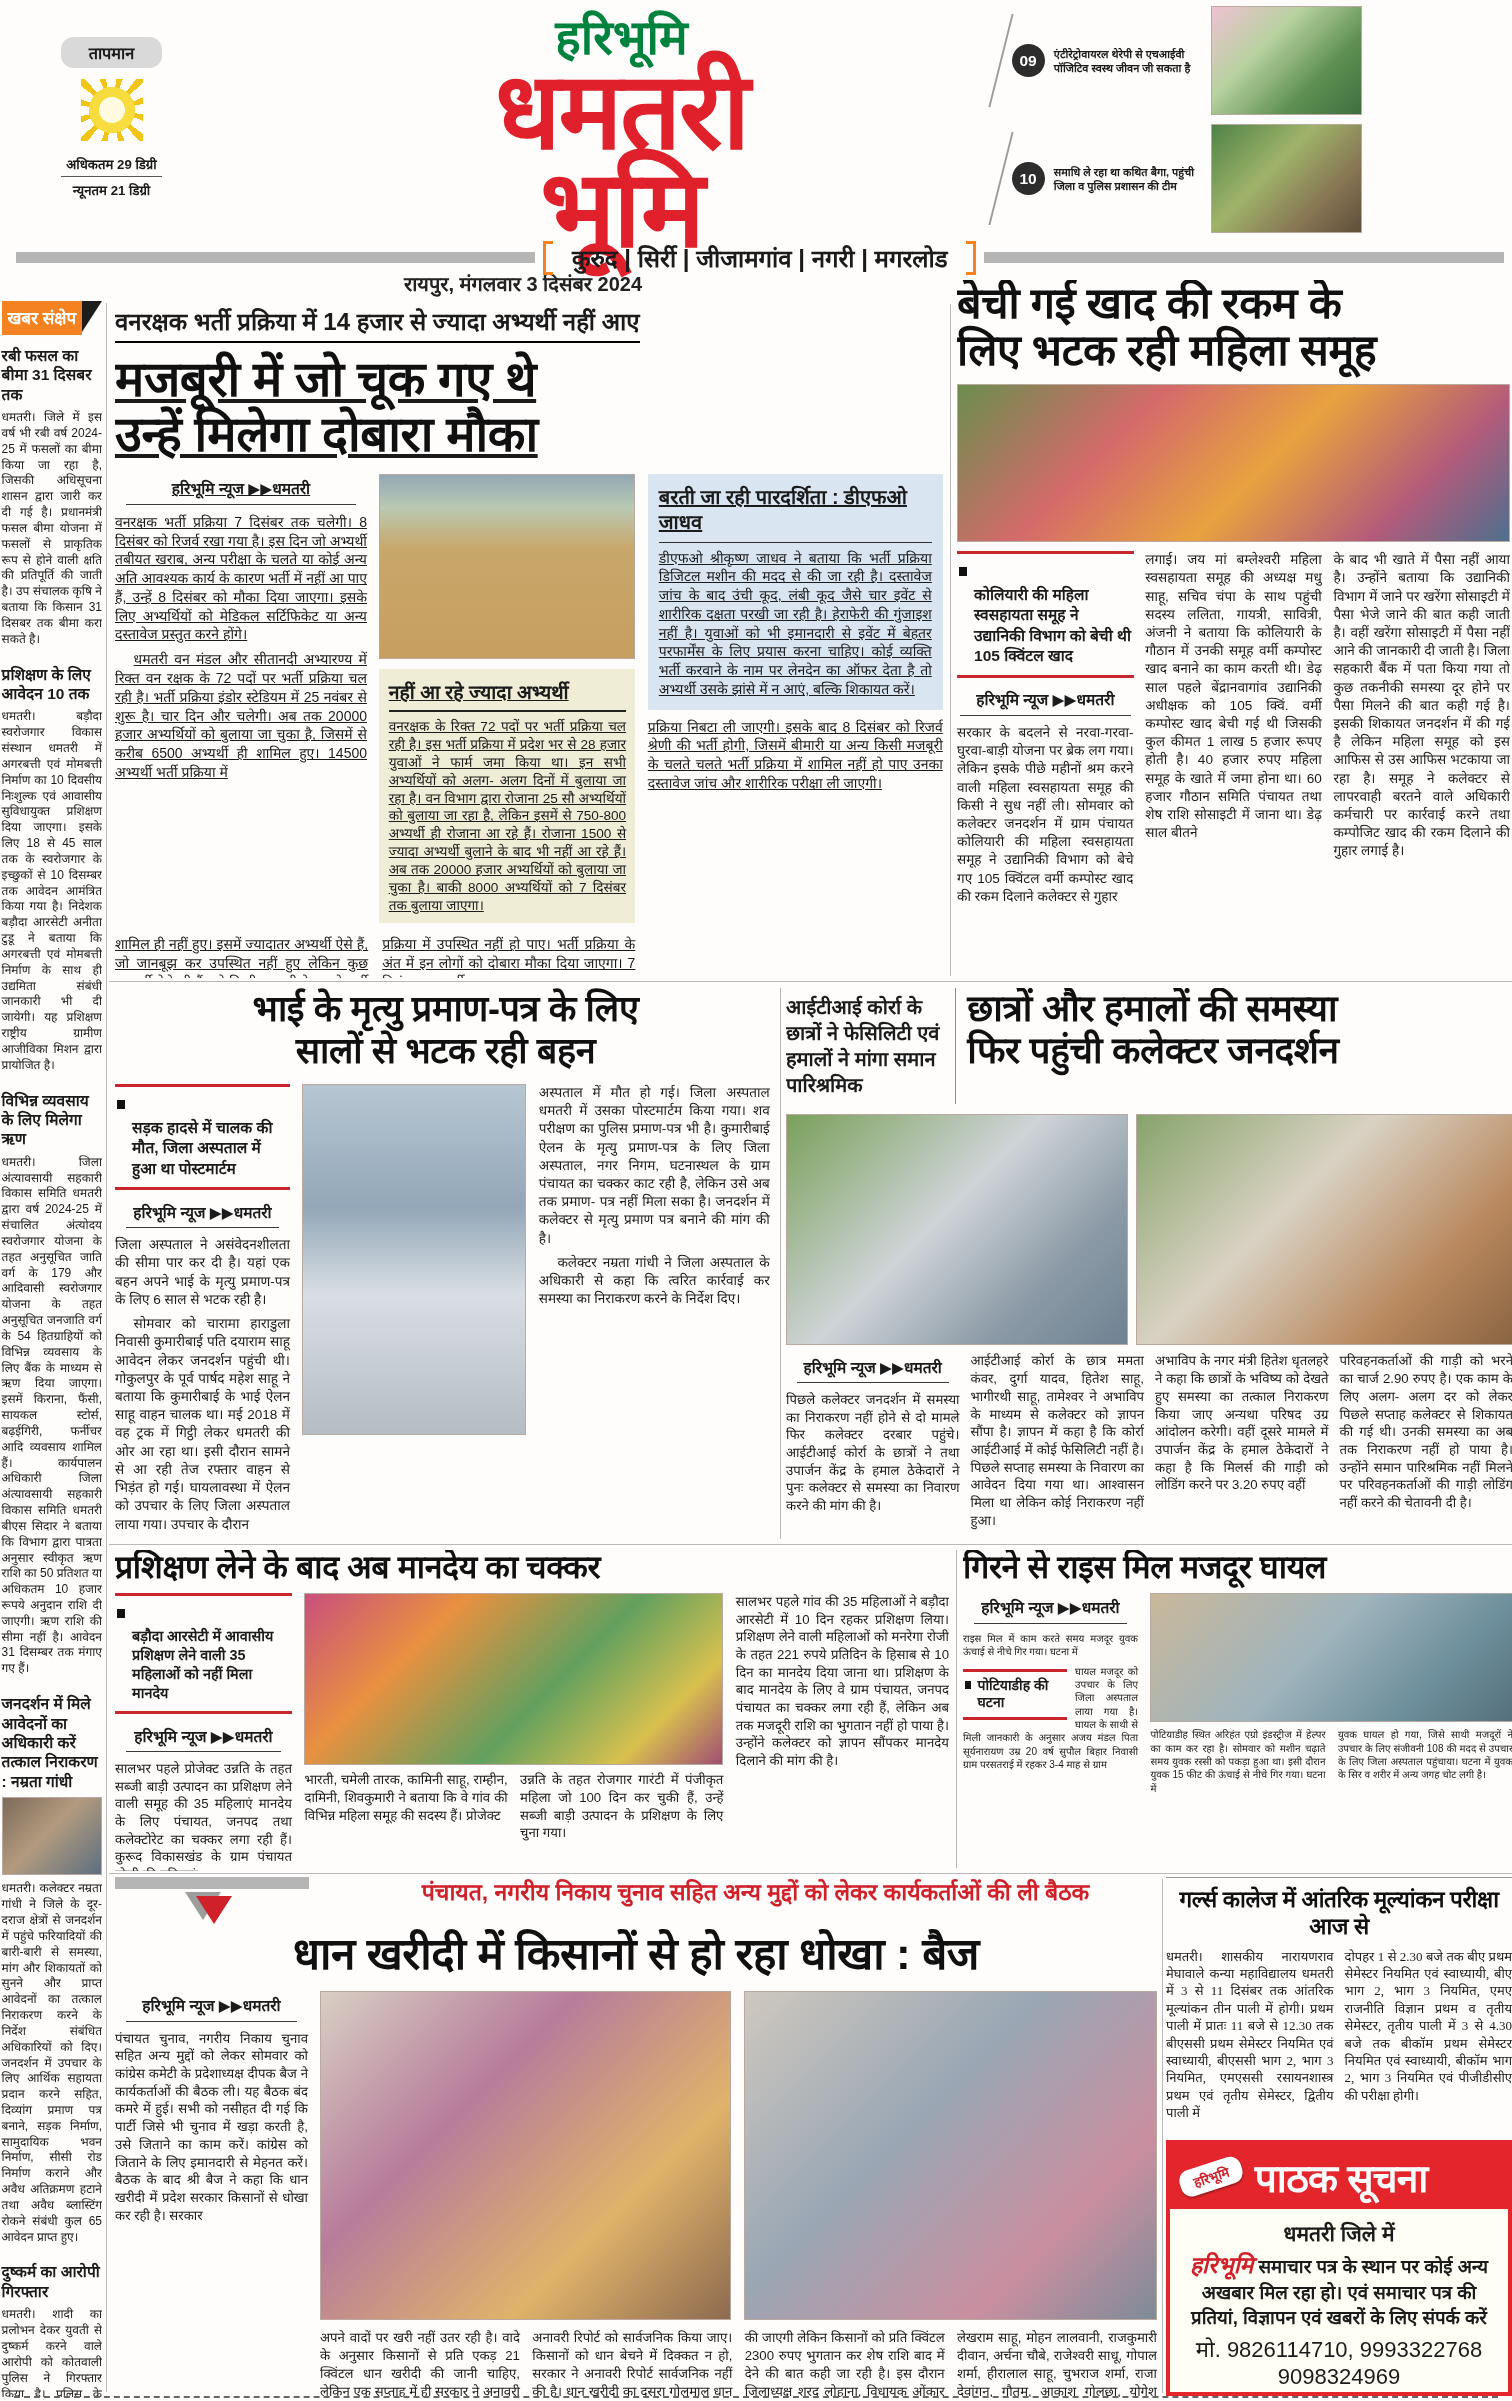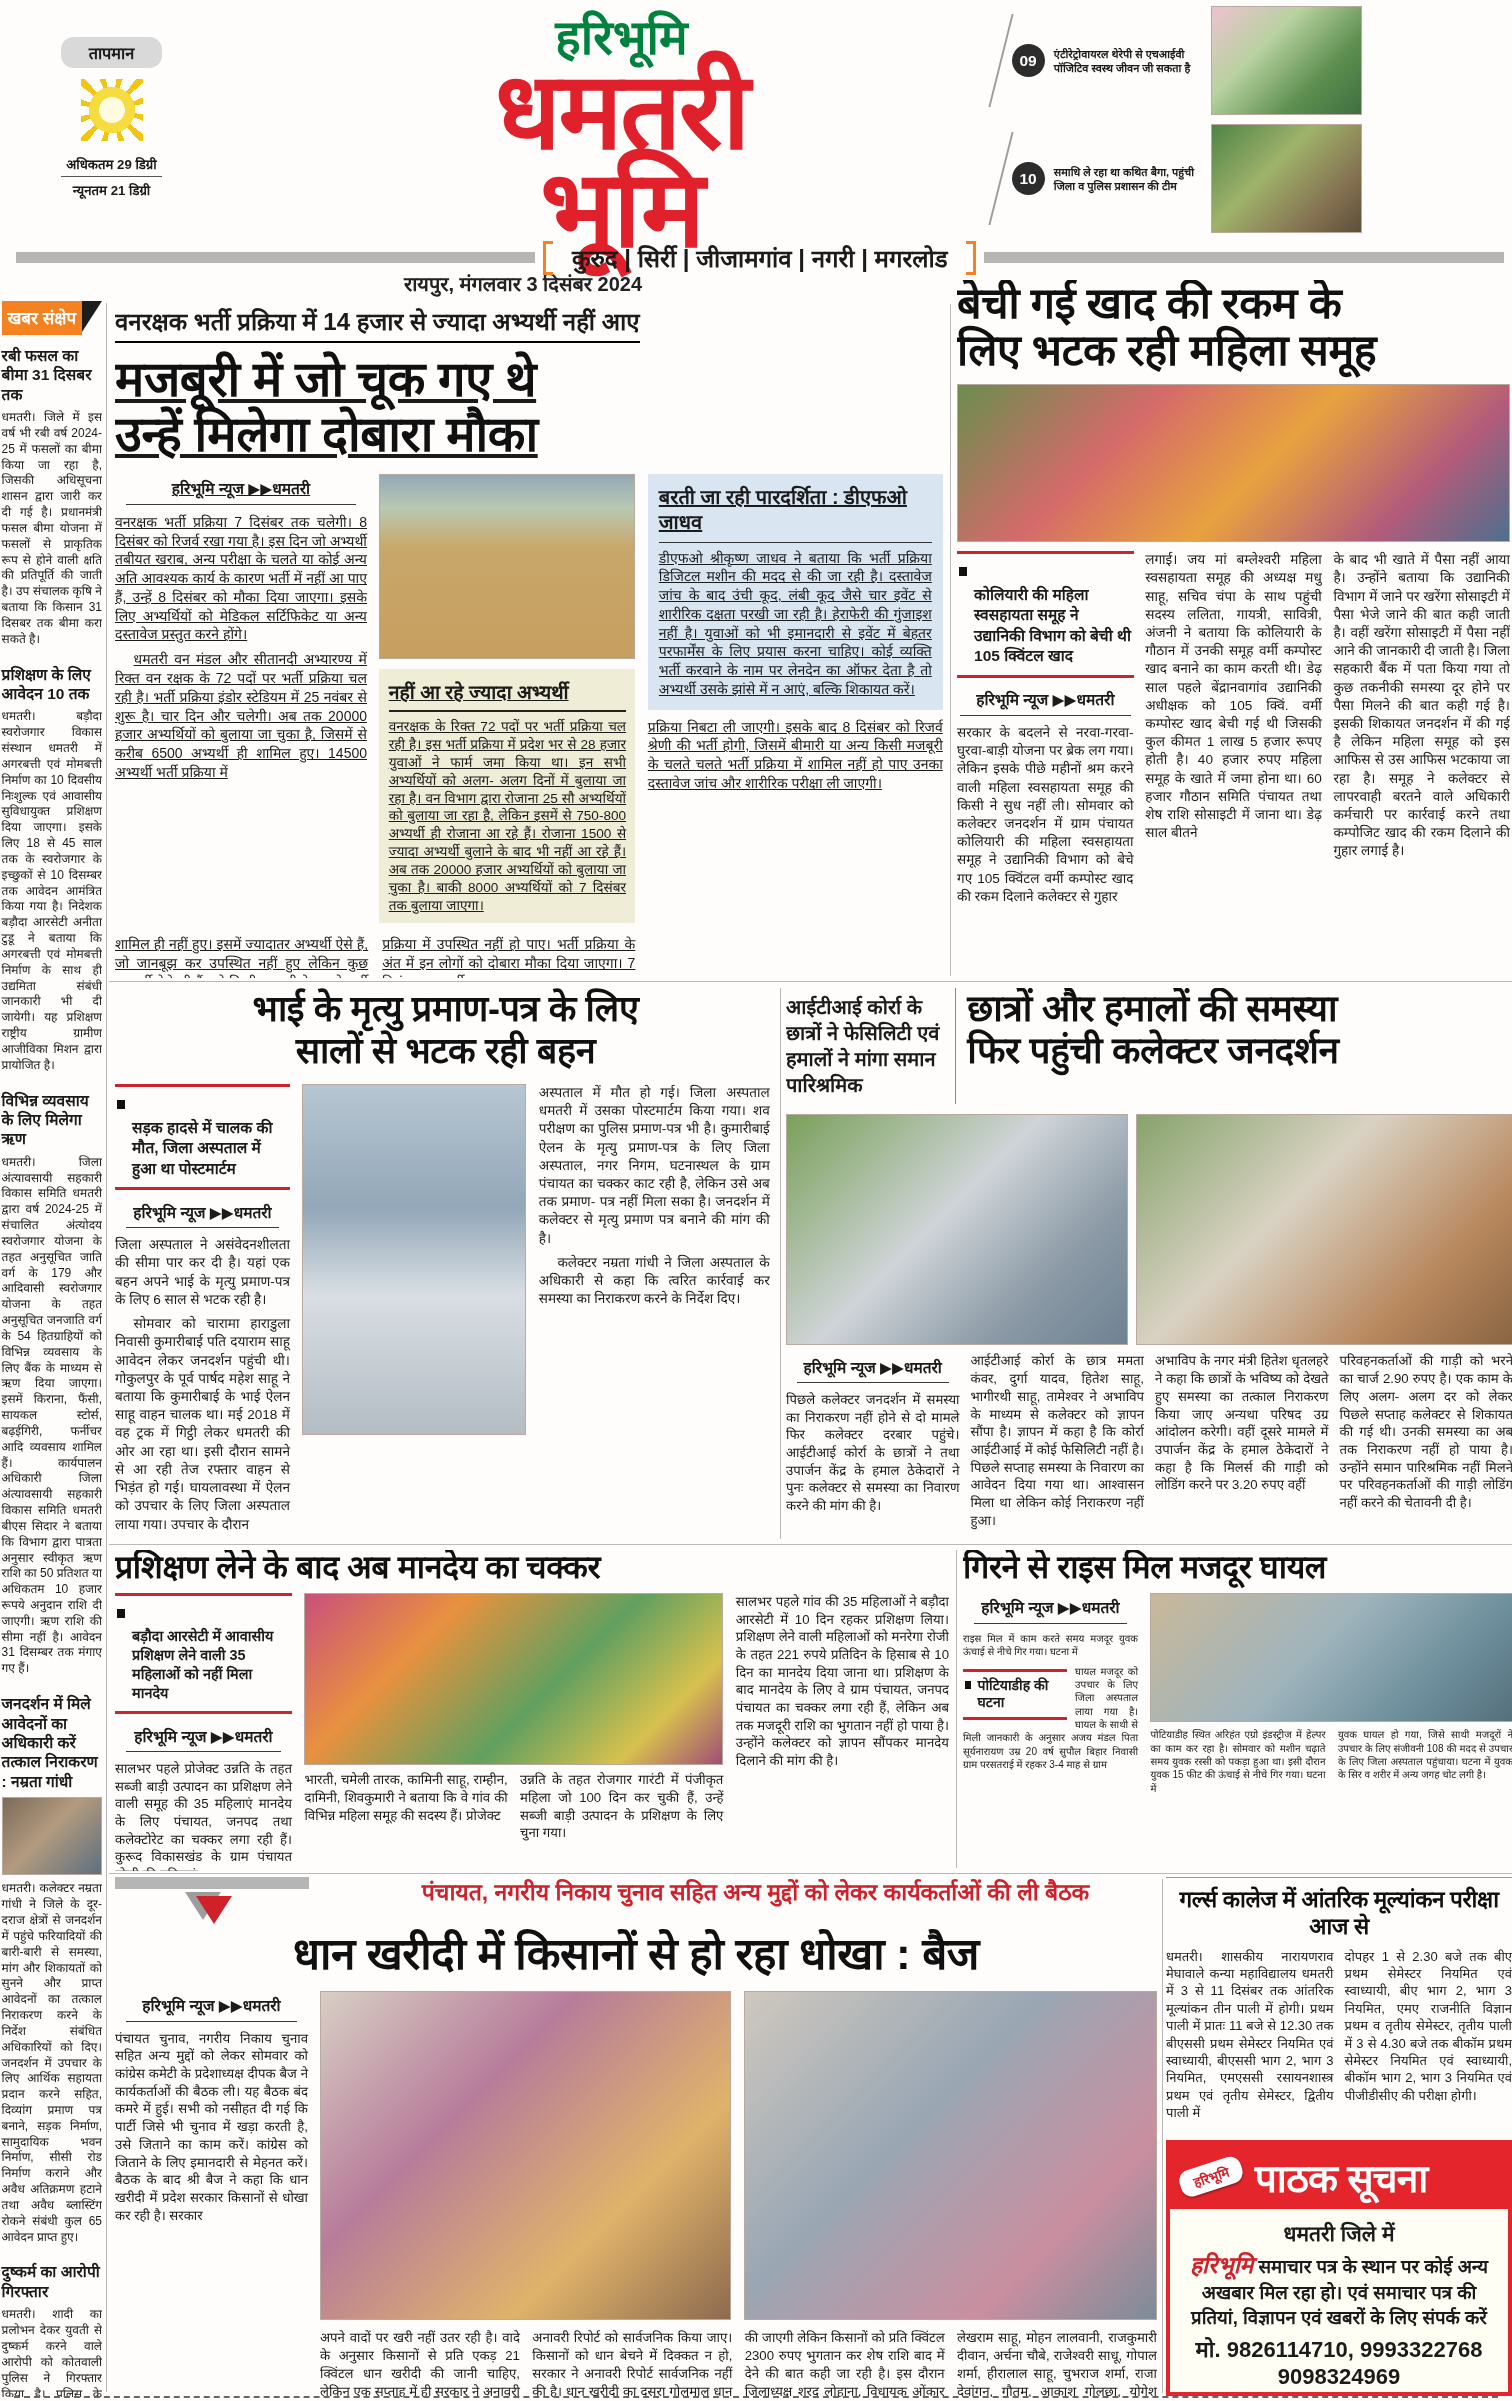--- a/index.html
+++ b/index.html
@@ -131,31 +131,31 @@
   #dhan-grid{display:grid;grid-template-columns:193px 411px 1fr;gap:12.4px;margin-top:12.4px;}
   #dhan-photo-1{height:329px;background:linear-gradient(135deg,#d8cfc4 0%,#b77c9a 35%,#e0b36a 70%,#8d6a4f 100%);}
   #dhan-photo-2{height:329px;background:linear-gradient(135deg,#cfc8bf 0%,#9aa7b4 40%,#c98fa0 75%,#7e8b98 100%);}
   #dhan-bottom{display:grid;grid-template-columns:1fr 1fr 1fr 1fr;gap:12.4px;margin-top:9.3px;margin-left:205px;}
   #story-dhan p.body{font-size:13.2px;}
 
   
   #story-college{position:absolute;left:1166px;top:1877px;width:346px;height:261px;overflow:hidden;}
   #story-college .headline{font-size:22.5px;line-height:1.2;text-align:center;border-top:1.6px solid #9a9a9a;padding-top:7.8px;}
   #college-grid{display:grid;grid-template-columns:1fr 1fr;gap:11px;margin-top:7.8px;}
-  #college-grid p.body{font-size:13px;}
+  #college-grid p.body{font-size:13px;font-family:Liberation Serif, serif;}
 
   #pathak{position:absolute;left:1166px;top:2140px;width:346px;height:256px;border:4.7px solid #e4262c;box-sizing:border-box;background:#fffef4;}
   #pathak-head{background:#e4262c;color:#fff;display:flex;align-items:center;gap:11px;padding:6.2px 9.3px;}
   #pathak-roll{background:#fff;color:#d0202a;font-weight:800;font-size:13.2px;padding:4.7px 14px;border-radius:11px;transform:rotate(-18deg);box-shadow:0 1.6px 2.3px rgba(0,0,0,0.35);}
   #pathak-title{font-size:39px;font-weight:800;letter-spacing:-0.8px;}
   #pathak-body{text-align:center;padding:7.8px 12.4px;}
   #pathak-line1{font-size:21px;font-weight:800;margin:1.6px 0 4.7px;}
   #pathak-text{font-size:18.6px;font-weight:bold;line-height:1.3;margin:0 0 6.2px;}
   #pathak-brand{color:#d0202a;font-size:23px;font-weight:800;font-style:italic;}
-  .pathak-phone{font-size:22px;font-weight:700;margin:0;line-height:1.25;}
+  .pathak-phone{font-size:22px;font-weight:400;margin:0;line-height:1.25;}
 
   #bottom-dashes{position:absolute;left:14px;right:14px;bottom:3.1px;border-top:2.3px dashed #666;}
 </style>
 </head>
 <body>
 
 <div id="page">
 
   <div id="header">
 

